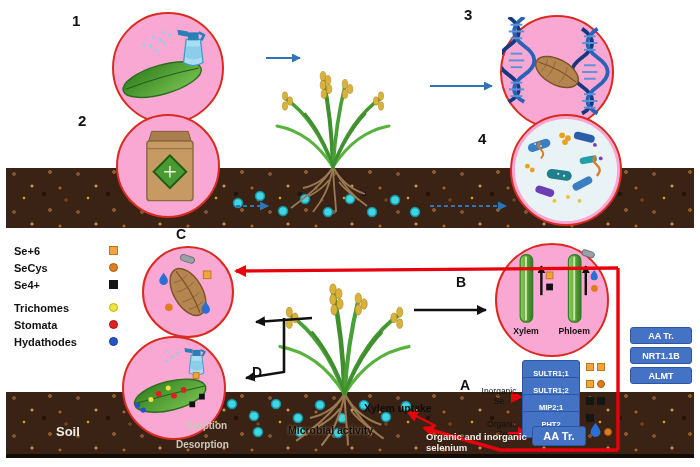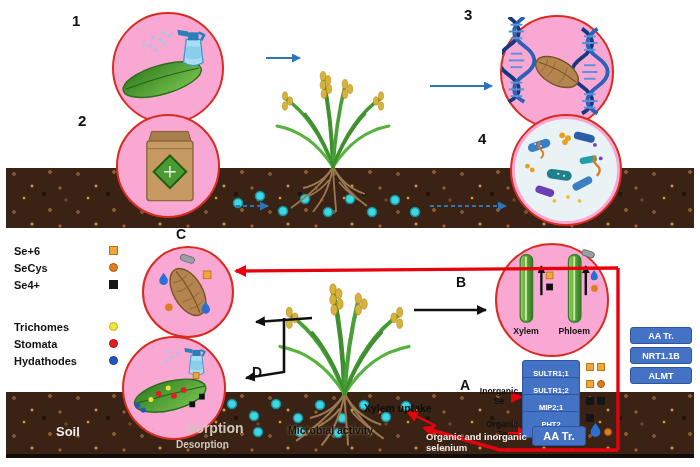--- a/index.html
+++ b/index.html
@@ -31,21 +31,21 @@
 
   
   .plabel{position:absolute;z-index:6;font-weight:bold;color:#111}
   .num{font-size:15px}
   .letter{font-size:14px}
 
   
   .legend{position:absolute;left:14px;top:244px;z-index:6;display:flex;flex-direction:column;gap:4px}
   .lrow{display:flex;align-items:center;justify-content:space-between;width:104px;height:13px;
         font-size:11px;font-weight:bold;color:#111}
-  .lrow.gap{margin-top:25px}
+  .lrow.gap{margin-top:6px}
   .lic{display:flex;align-items:center}
   .shape{display:inline-block}
   .sqr{width:9px;height:9px}
   .crc{width:9px;height:9px;border-radius:50%}
   .or{background:#f2a53a;border:1px solid #b87a18}
   .bk{background:#151515}
   .ocirc{background:#e07b20;border:1px solid #a85a10}
   .ycirc{background:#f2e23c;border:1px solid #c0b020}
   .rcirc{background:#e02020;border:1px solid #a81010}
   .bcirc{background:#2255cc;border:1px solid #153a8a}
@@ -56,28 +56,28 @@
         font-weight:bold;display:flex;align-items:center;justify-content:center;z-index:6;text-align:center}
   .tb-side{left:630px;width:62px;height:17px;font-size:9px}
   .tb-root{left:522px;width:58px;height:27px;font-size:7.5px}
   .aabig{left:532px;top:426px;width:54px;height:20px;font-size:11px}
 
   
   .icon{position:absolute;z-index:6}
   .isq{width:8px;height:8px}
   .icr{width:8px;height:8px;border-radius:50%}
 
-  .small-label{position:absolute;z-index:7;font-weight:bold;color:#101010;text-align:center;line-height:1.2}
+  .small-label{position:absolute;z-index:7;font-weight:normal;color:#101010;text-align:center;line-height:1.2}
   .inorg{left:477px;top:386px;width:44px;font-size:8.5px}
   .org{left:484px;top:419px;width:36px;font-size:8.5px}
 
   
   .soiltxt{position:absolute;z-index:7;font-weight:bold}
   .t-soil{left:56px;top:424px;font-size:13px;color:#f2ede6}
-  .t-sorp{left:186px;top:420px;font-size:14px;color:#cfc6ba}
+  .t-sorp{left:186px;top:420px;font-size:10px;color:#cfc6ba}
   .t-desorp{left:176px;top:439px;font-size:10px;color:#cfc6ba}
   .t-microb{left:288px;top:424px;font-size:10.5px;color:#19120a;text-shadow:0 0 3px rgba(216,192,160,.65)}
   .t-rootup{left:364px;top:402px;font-size:10.5px;color:#0d0d0d}
   .t-orginorg{left:426px;top:431px;width:112px;font-size:9.5px;color:#f2ede6;line-height:1.2}
 
   .bsvg-label{font-size:9px;font-weight:bold;fill:#111;font-family:"Liberation Sans",sans-serif}
 </style>
 </head>
 <body>
 

